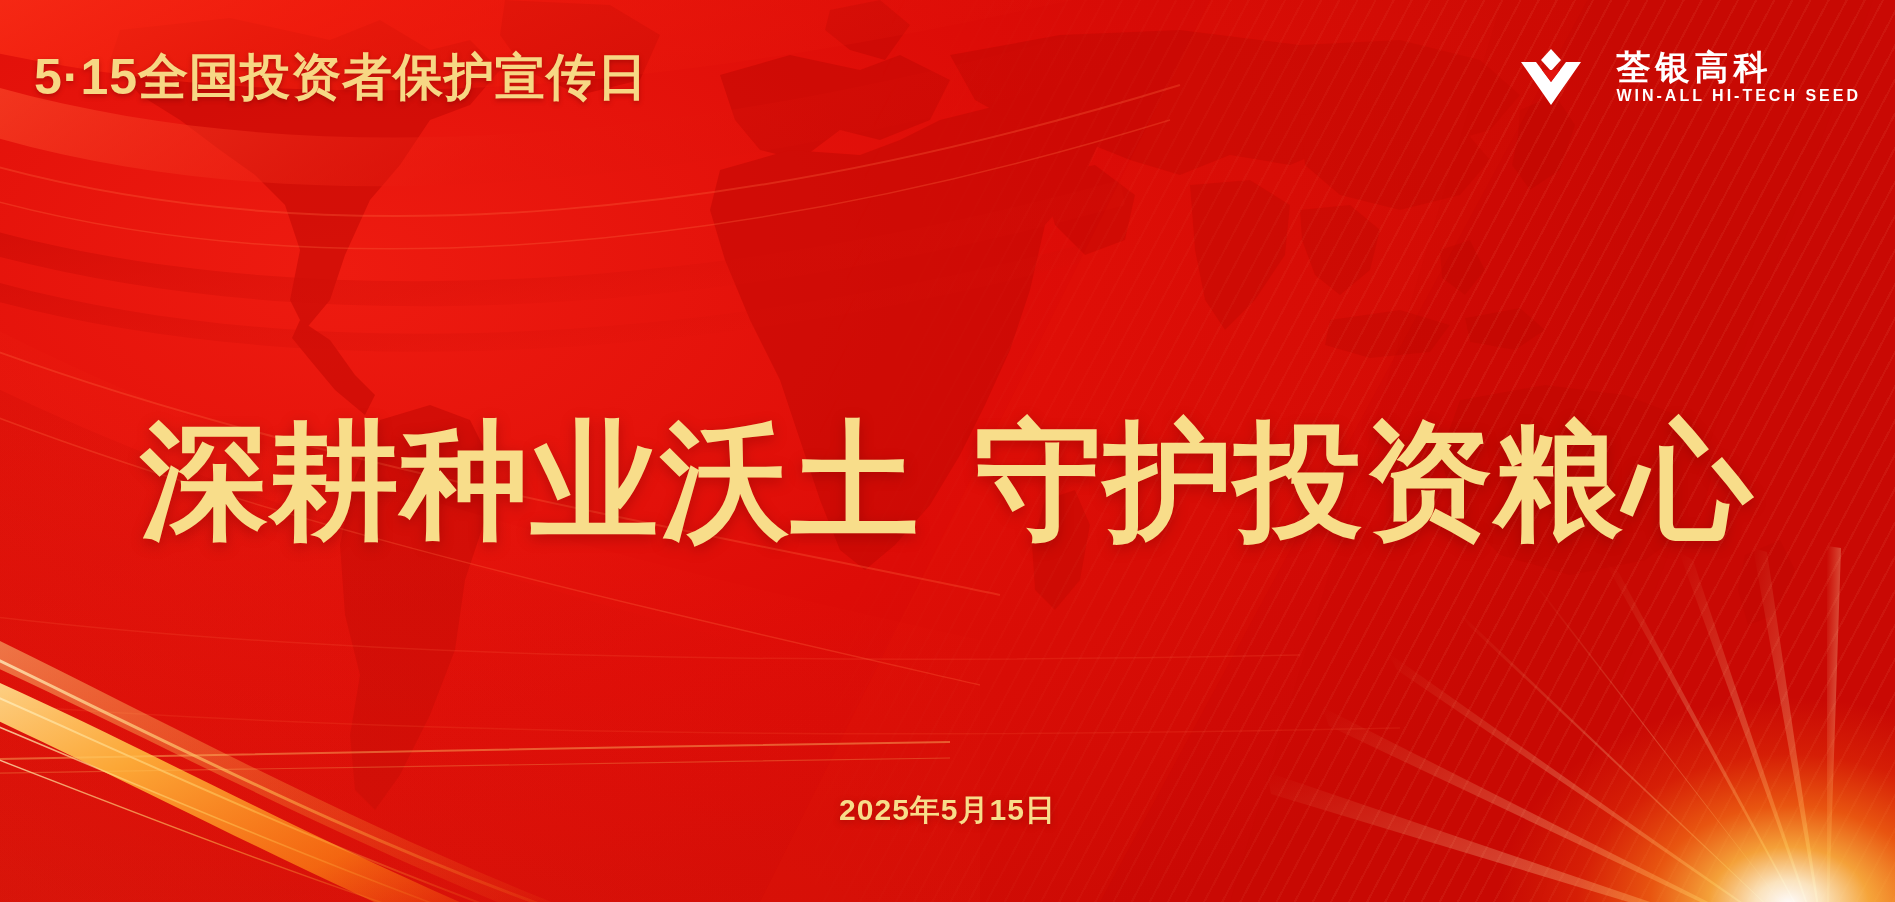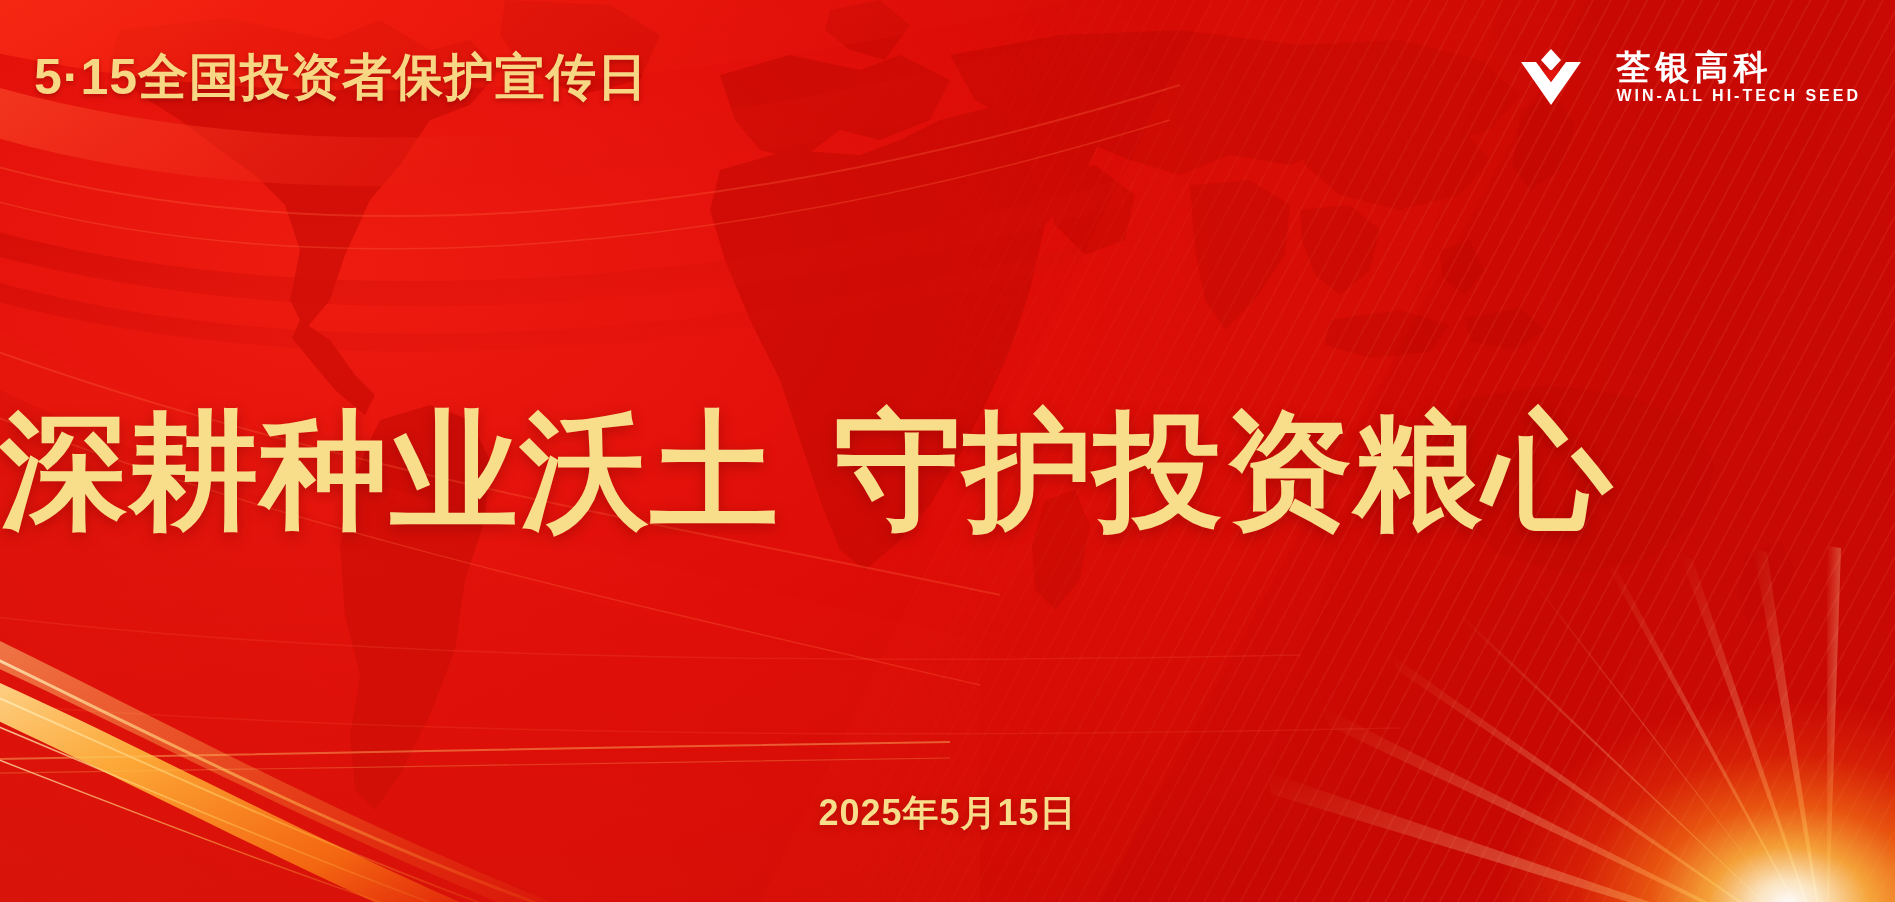--- a/index.html
+++ b/index.html
@@ -154,39 +154,39 @@
     line-height: 1;
     white-space: nowrap;
   }
 
   
   .headline {
     position: absolute;
     left: 0;
     right: 0;
     top: 412px;
+    text-align: center;
     font-size: 128px;
     font-weight: 900;
     color: #F8DD8A;
     letter-spacing: 2px;
     line-height: 1.08;
     white-space: nowrap;
     text-shadow: 0 4px 14px rgba(120,0,0,0.40);
-    font-family: Liberation Mono, monospace;
   }
   .headline .gap { display: inline-block; width: 54px; }
 
   
   .date {
     position: absolute;
     left: 0;
     right: 0;
     top: 795px;
     text-align: center;
-    font-size: 36px;
+    font-size: 30px;
     font-weight: 700;
     color: #F8DD8A;
     letter-spacing: 1px;
     line-height: 1;
     text-shadow: 0 2px 7px rgba(120,0,0,0.40);
   }
 </style>
 </head>
 <body>
 

